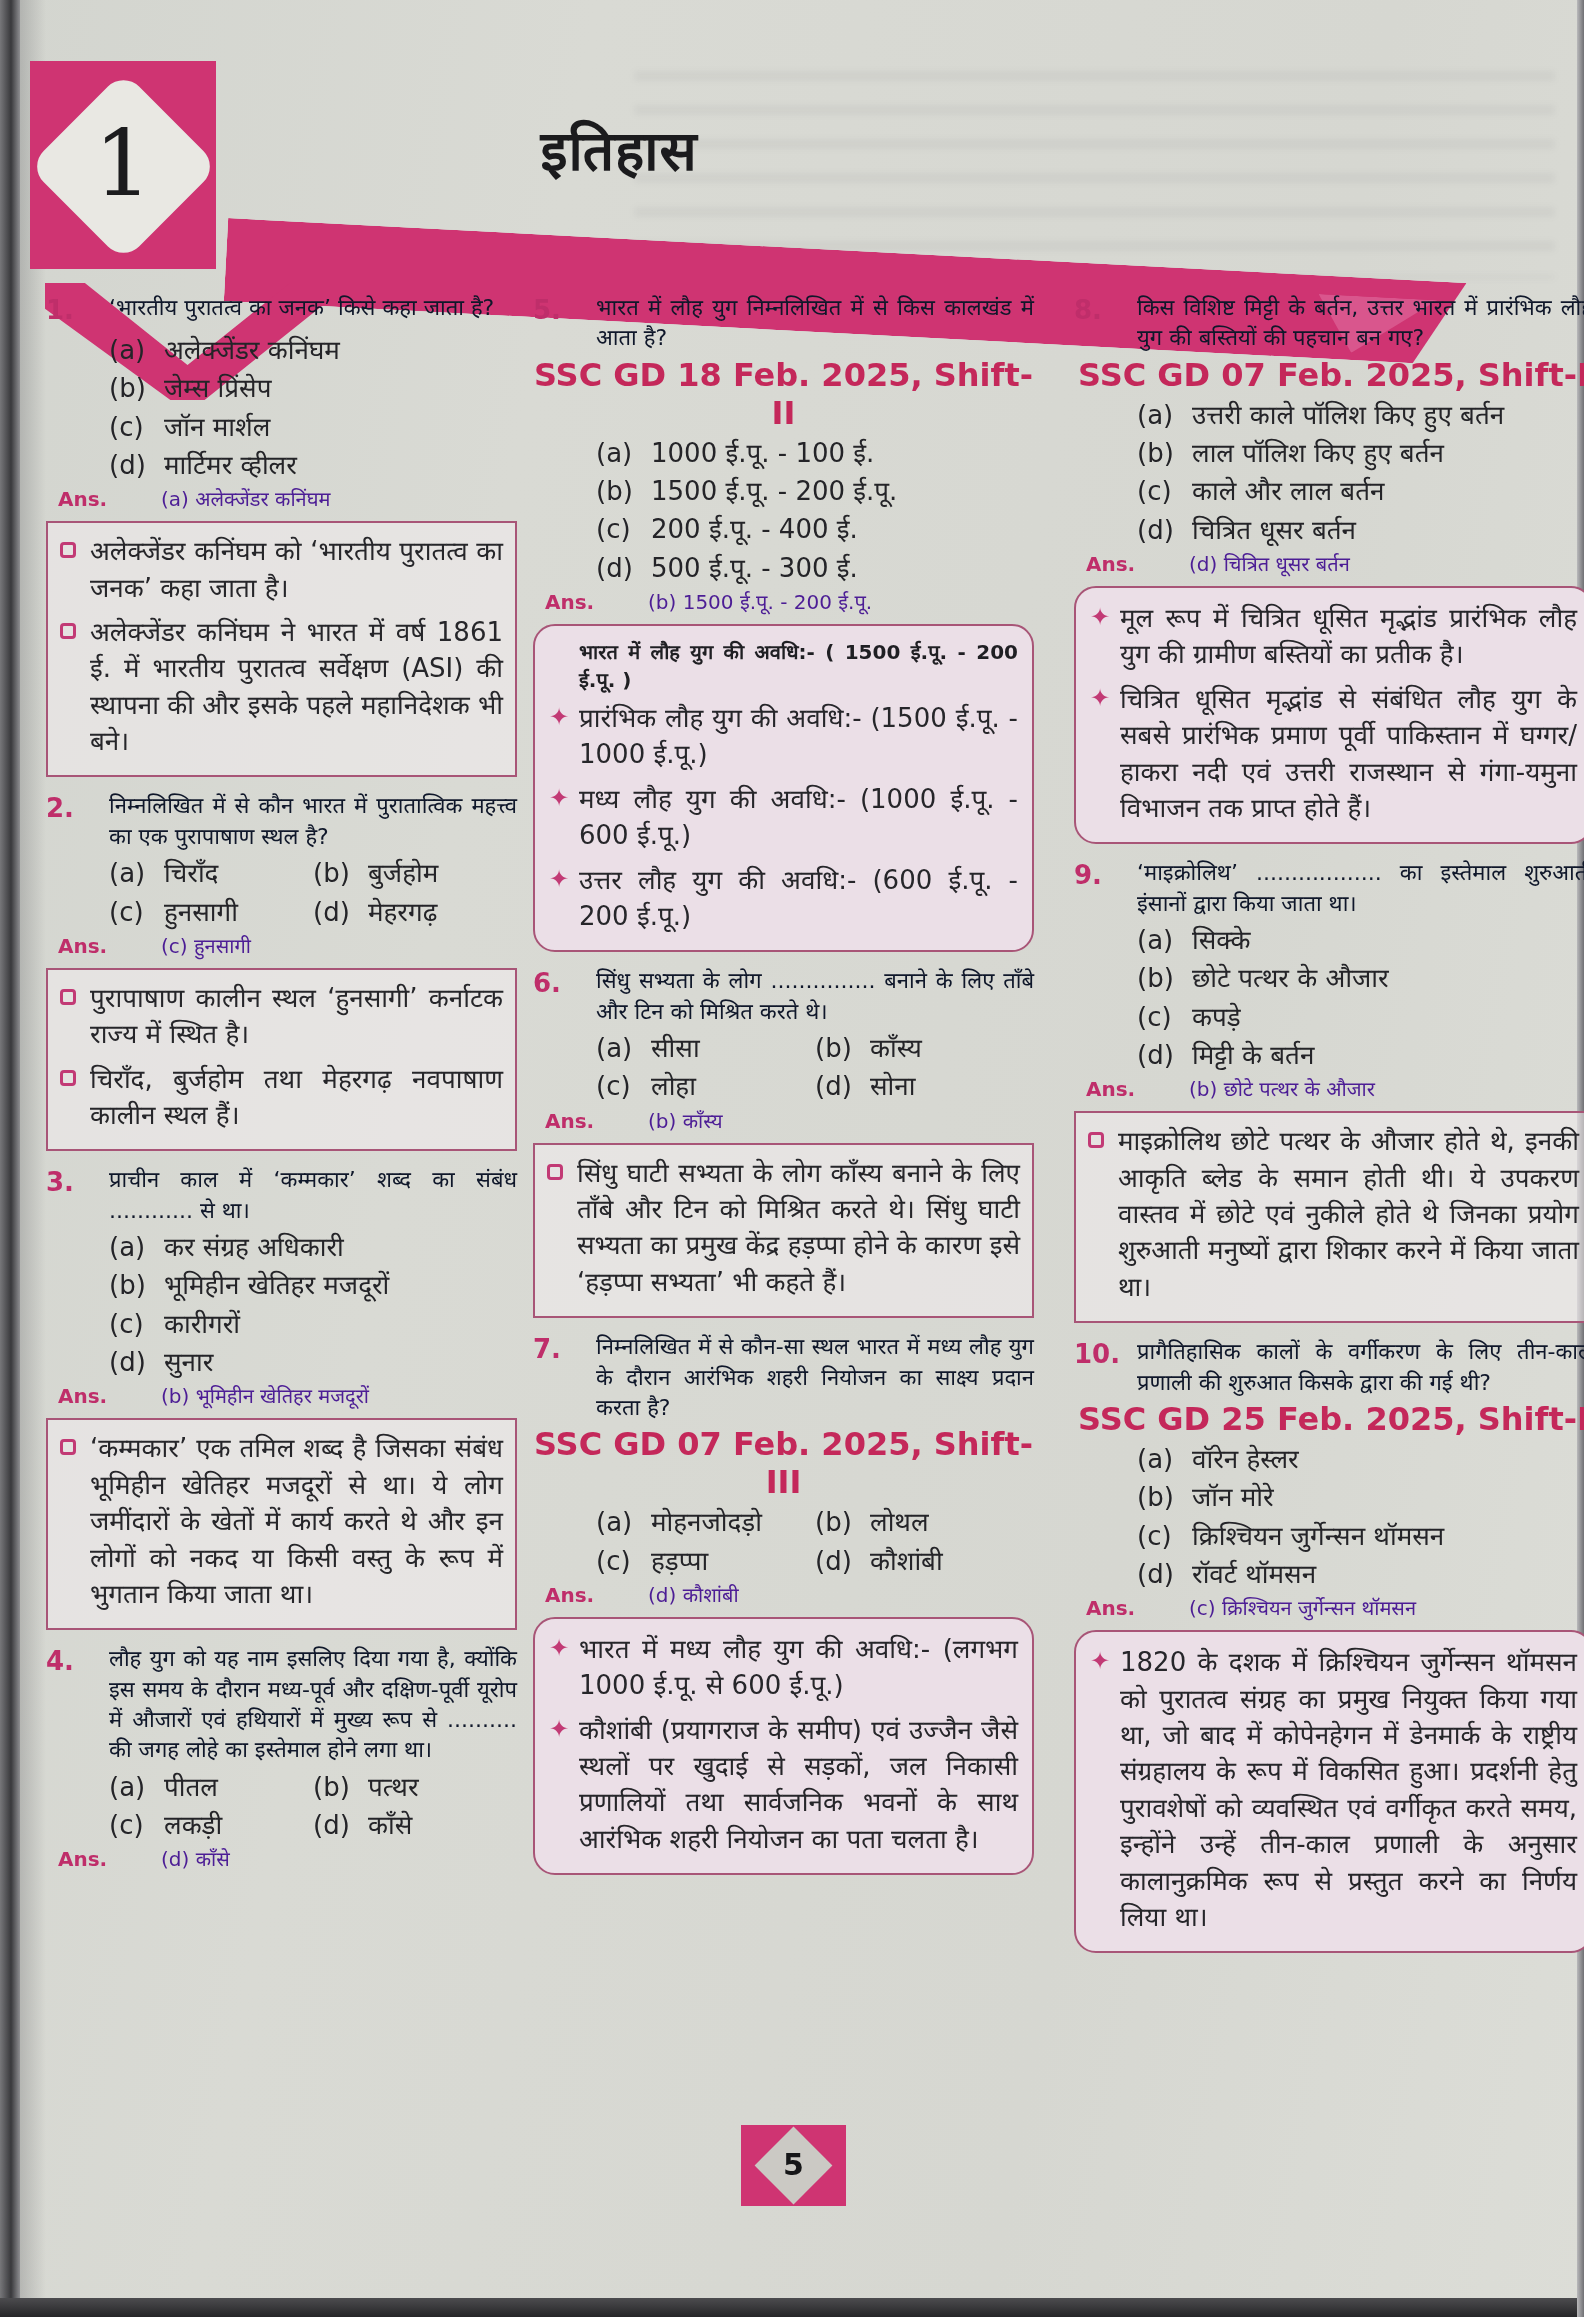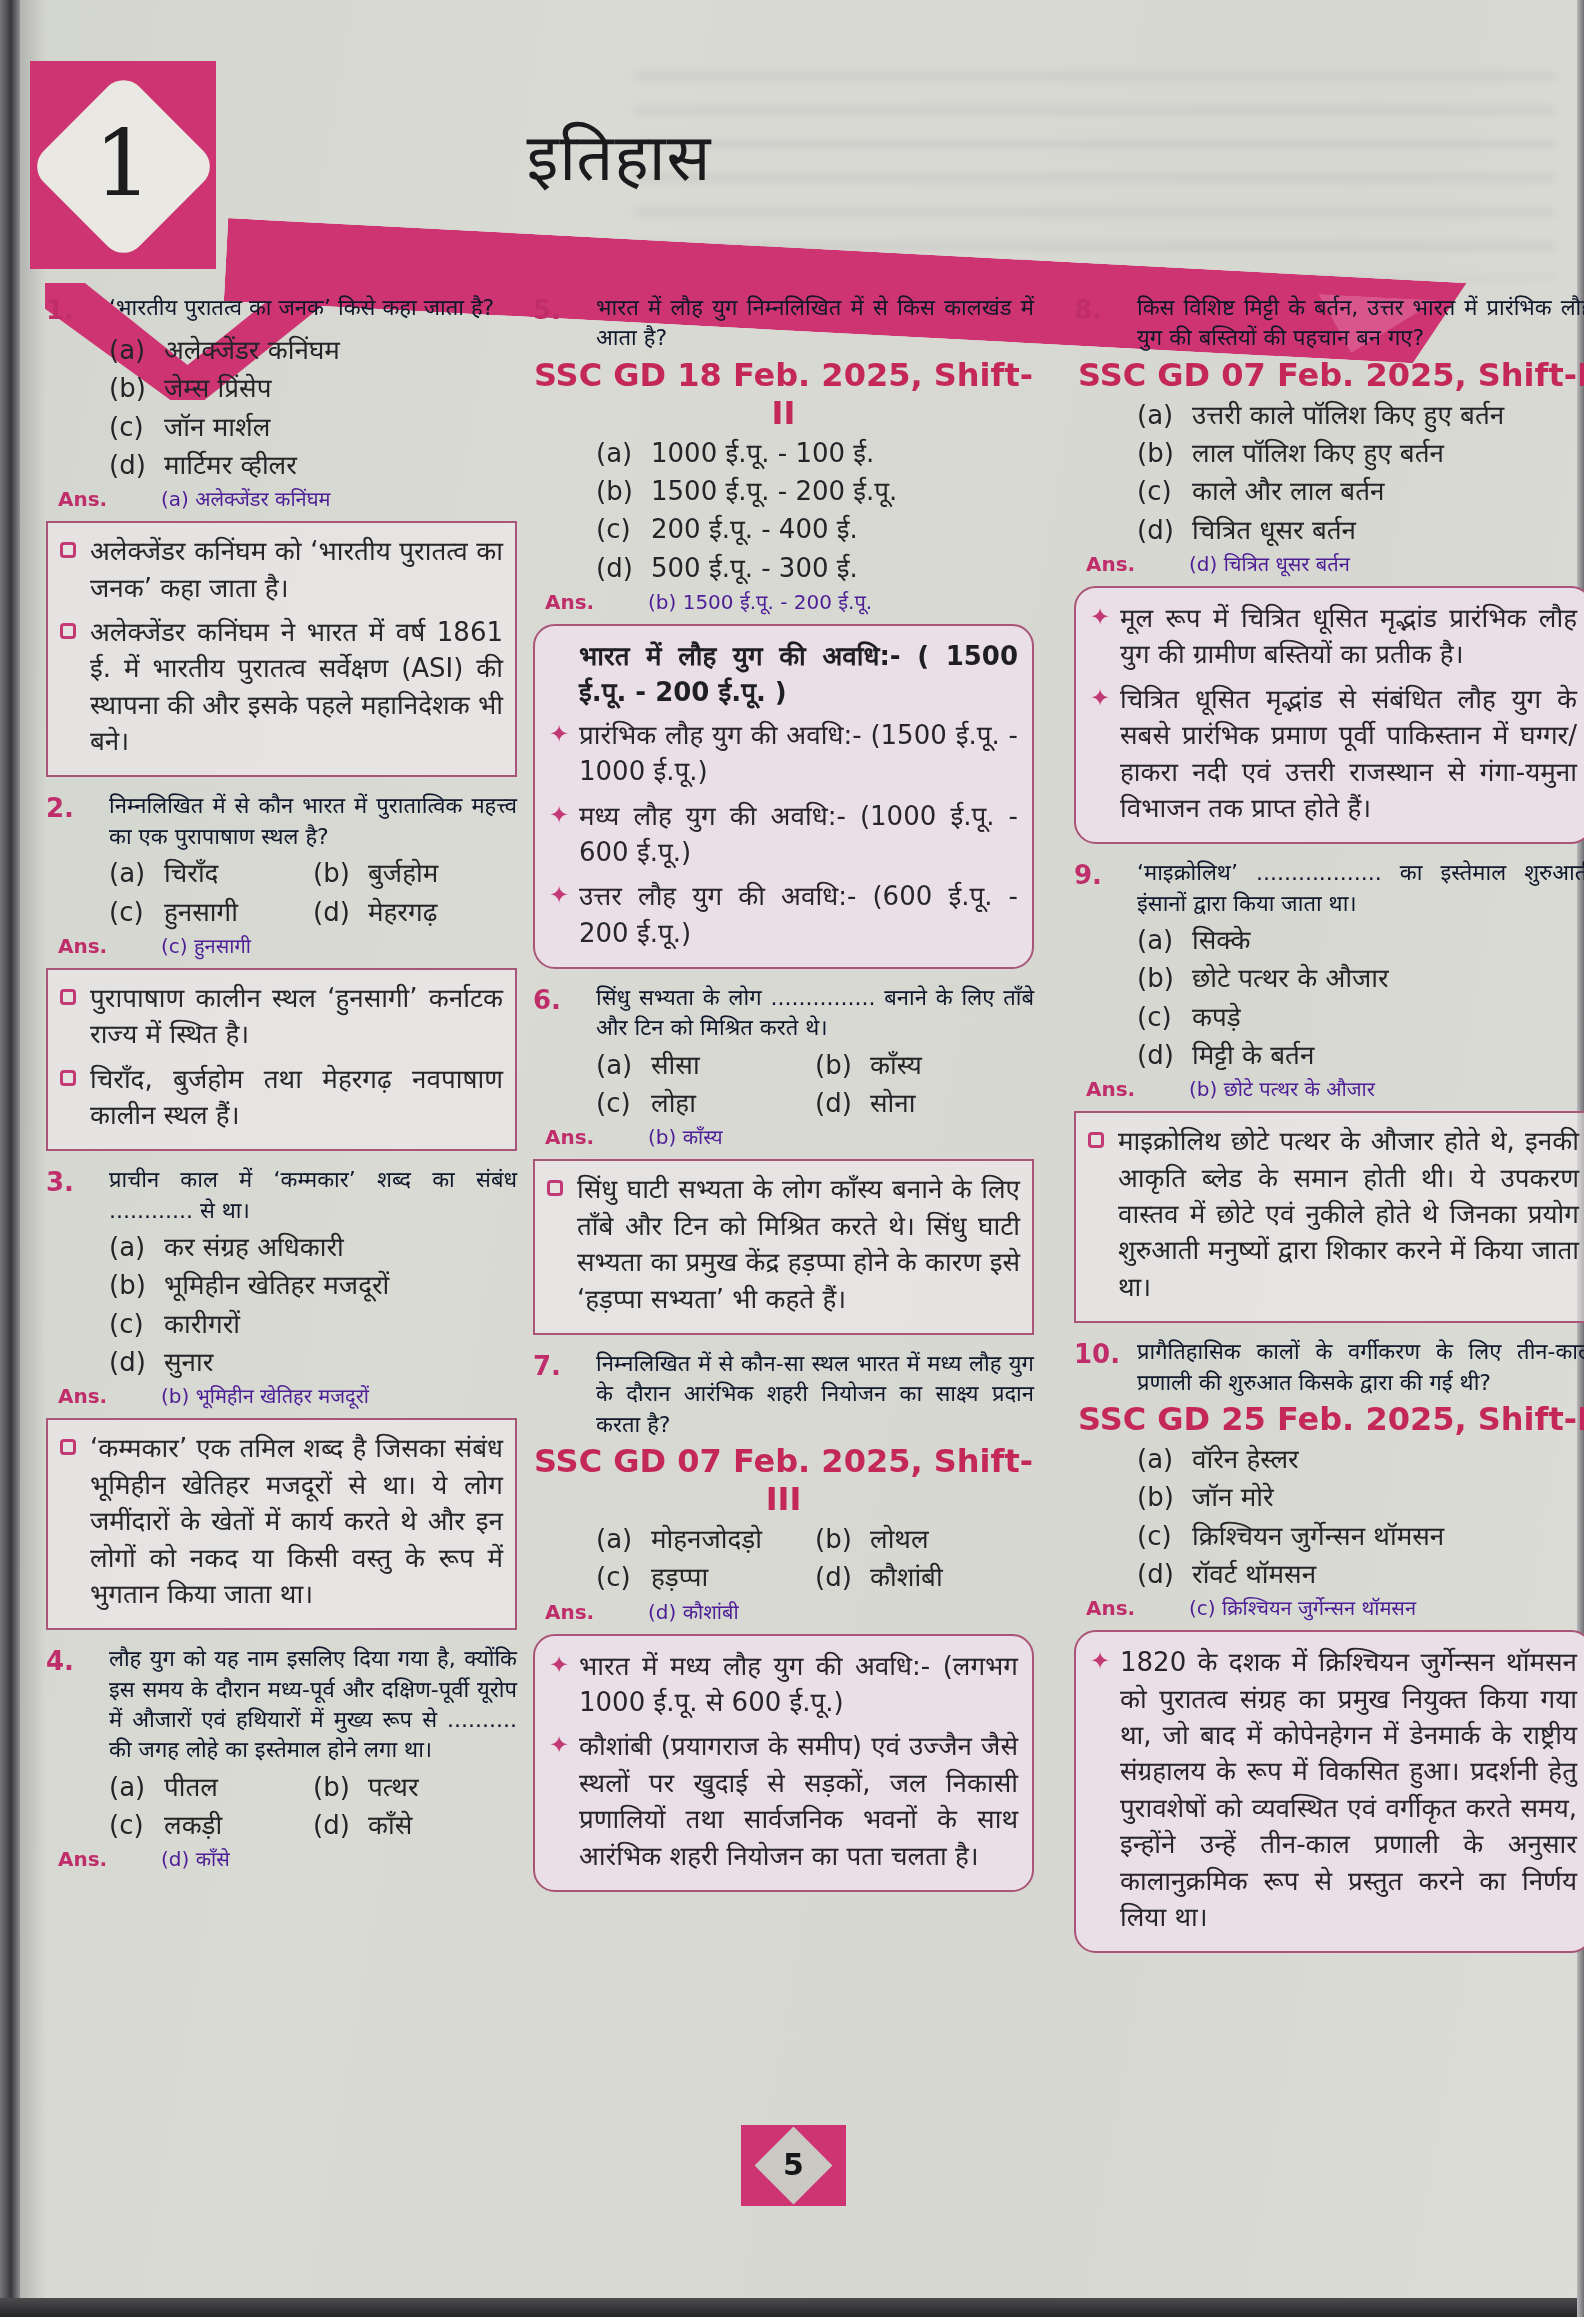--- a/index.html
+++ b/index.html
@@ -47,21 +47,21 @@
     position:absolute; left:26px; top:38px; width:135px; height:135px;
     background:#e9e8e3; transform:rotate(45deg); border-radius:22px;
   }
   .chapter-num {
     position:absolute; left:0; top:48px; width:186px;
     text-align:center; font-family:"DejaVu Serif", serif;
     font-size:91px; color:#1c1c1e; line-height:1.2;
   }
   .page-title {
     position:absolute; left:0; top:111px; width:1238px; text-align:center;
-    font-size:65px; font-weight:400; color:#1b1b1d; letter-spacing:1px;
+    font-size:55px; font-weight:700; color:#1b1b1d; letter-spacing:1px;
   }
   .ribbon {
     position:absolute; left:226px; top:218px; width:1240px; height:83px;
     background:#cf3472; transform:rotate(3deg); transform-origin:0 50%;
     clip-path:polygon(0 0, 100% 0, 96% 100%, 0 100%);
   }
   .ribbon-notch {
     position:absolute; left:1317px; top:297px; width:119px; height:57px;
     background:#da5d92; transform:rotate(3deg);
     clip-path:polygon(0 0, 100% 0, 30% 100%);
@@ -121,21 +121,21 @@
     margin:9px 14px 0 0;
   }
   .dia {
     width:30px; flex-shrink:0; color:#c23a75;
     font-size:24px; line-height:1.45; text-align:left;
   }
   .bullet-text {
     flex:1; text-align:justify; font-size:26px; line-height:1.4; color:#26262a;
   }
   .pink-head {
-    font-weight:700; font-size:26px; line-height:1.4;
+    font-weight:700; font-size:20px; line-height:1.4;
     margin:0 0 6px 30px; text-align:justify; color:#1f1f23;
   }
 
   
   .footer-box {
     position:absolute; left:741px; top:2125px; width:105px; height:81px;
     background:#cf3472;
   }
   .footer-diamond {
     position:absolute; left:25px; top:13px; width:55px; height:55px;

